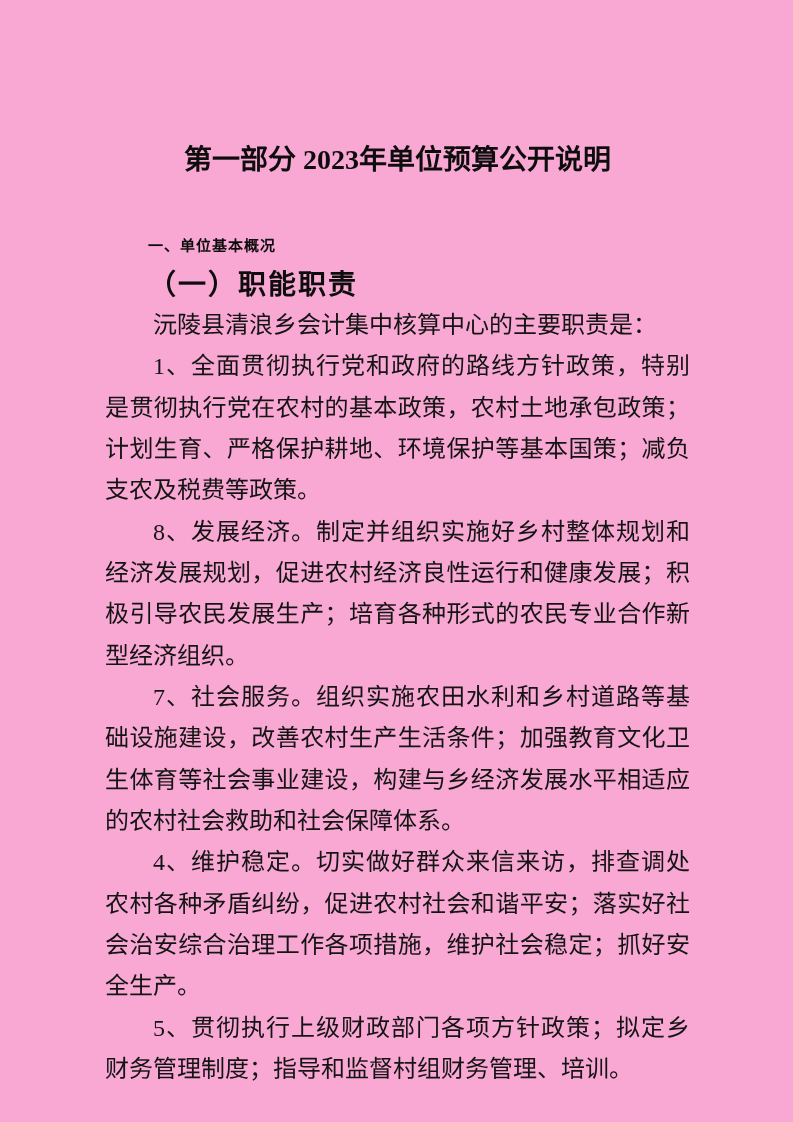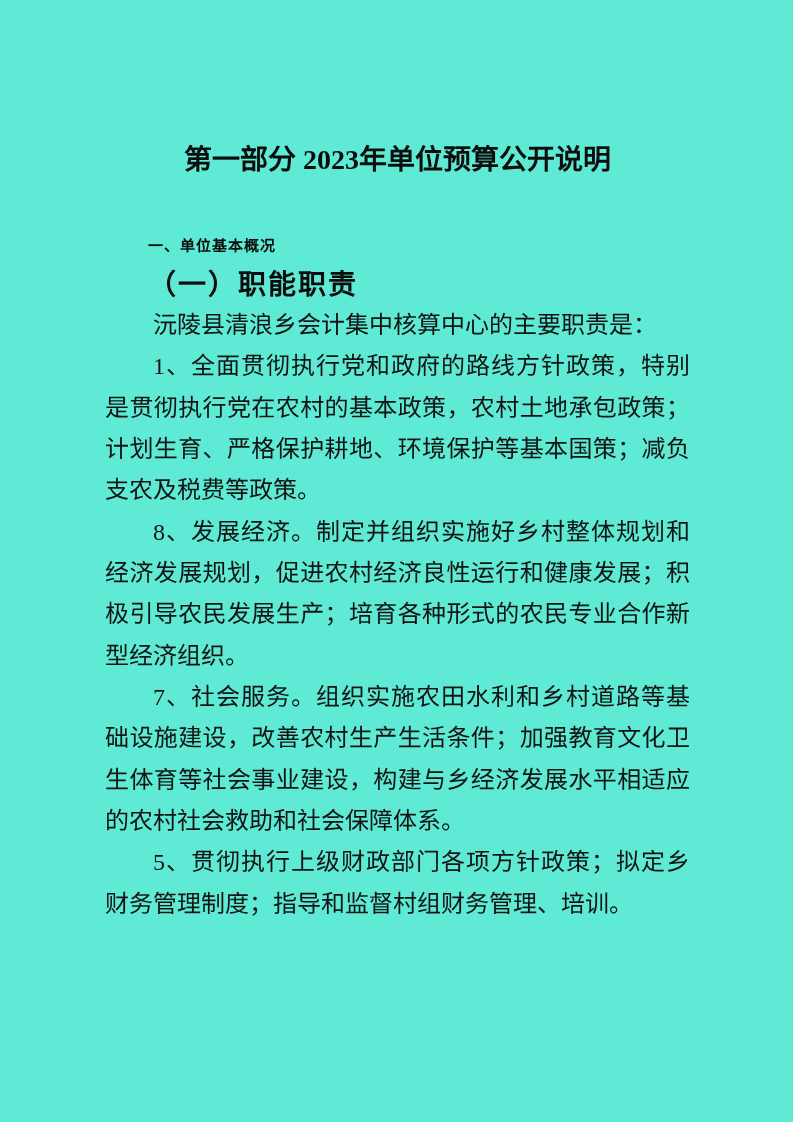--- a/index.html
+++ b/index.html
@@ -5,21 +5,21 @@
 <style>
   html, body {
     margin: 0;
     padding: 0;
     background: #ffffff;
   }
   .page {
     position: relative;
     width: 793px;
     height: 1122px;
-    background: #5eead4;
+    background: #f9a8d4;
     overflow: hidden;
     color: #111111;
   }
   .content {
     margin: 0 103px 0 105px; 
   }
   .doc-title {
     margin: 142px 0 0 0;
     font-family: "Liberation Serif", "DejaVu Serif", serif;
     font-weight: 700;
@@ -73,16 +73,17 @@
 
     <div class="section-heading">一、单位基本概况</div>
 
     <div class="subsection-heading">（一）职能职责</div>
 
     <div class="body-text">
       <p>沅陵县清浪乡会计集中核算中心的主要职责是：</p>
       <p>1、全面贯彻执行党和政府的路线方针政策，特别是贯彻执行党在农村的基本政策，农村土地承包政策；计划生育、严格保护耕地、环境保护等基本国策；减负支农及税费等政策。</p>
       <p>8、发展经济。制定并组织实施好乡村整体规划和经济发展规划，促进农村经济良性运行和健康发展；积极引导农民发展生产；培育各种形式的农民专业合作新型经济组织。</p>
       <p>7、社会服务。组织实施农田水利和乡村道路等基础设施建设，改善农村生产生活条件；加强教育文化卫生体育等社会事业建设，构建与乡经济发展水平相适应的农村社会救助和社会保障体系。</p>
+      <p>4、维护稳定。切实做好群众来信来访，排查调处农村各种矛盾纠纷，促进农村社会和谐平安；落实好社会治安综合治理工作各项措施，维护社会稳定；抓好安全生产。</p>
       <p>5、贯彻执行上级财政部门各项方针政策；拟定乡财务管理制度；指导和监督村组财务管理、培训。</p>
     </div>
   </div>
 </div>
 
 </body></html>

